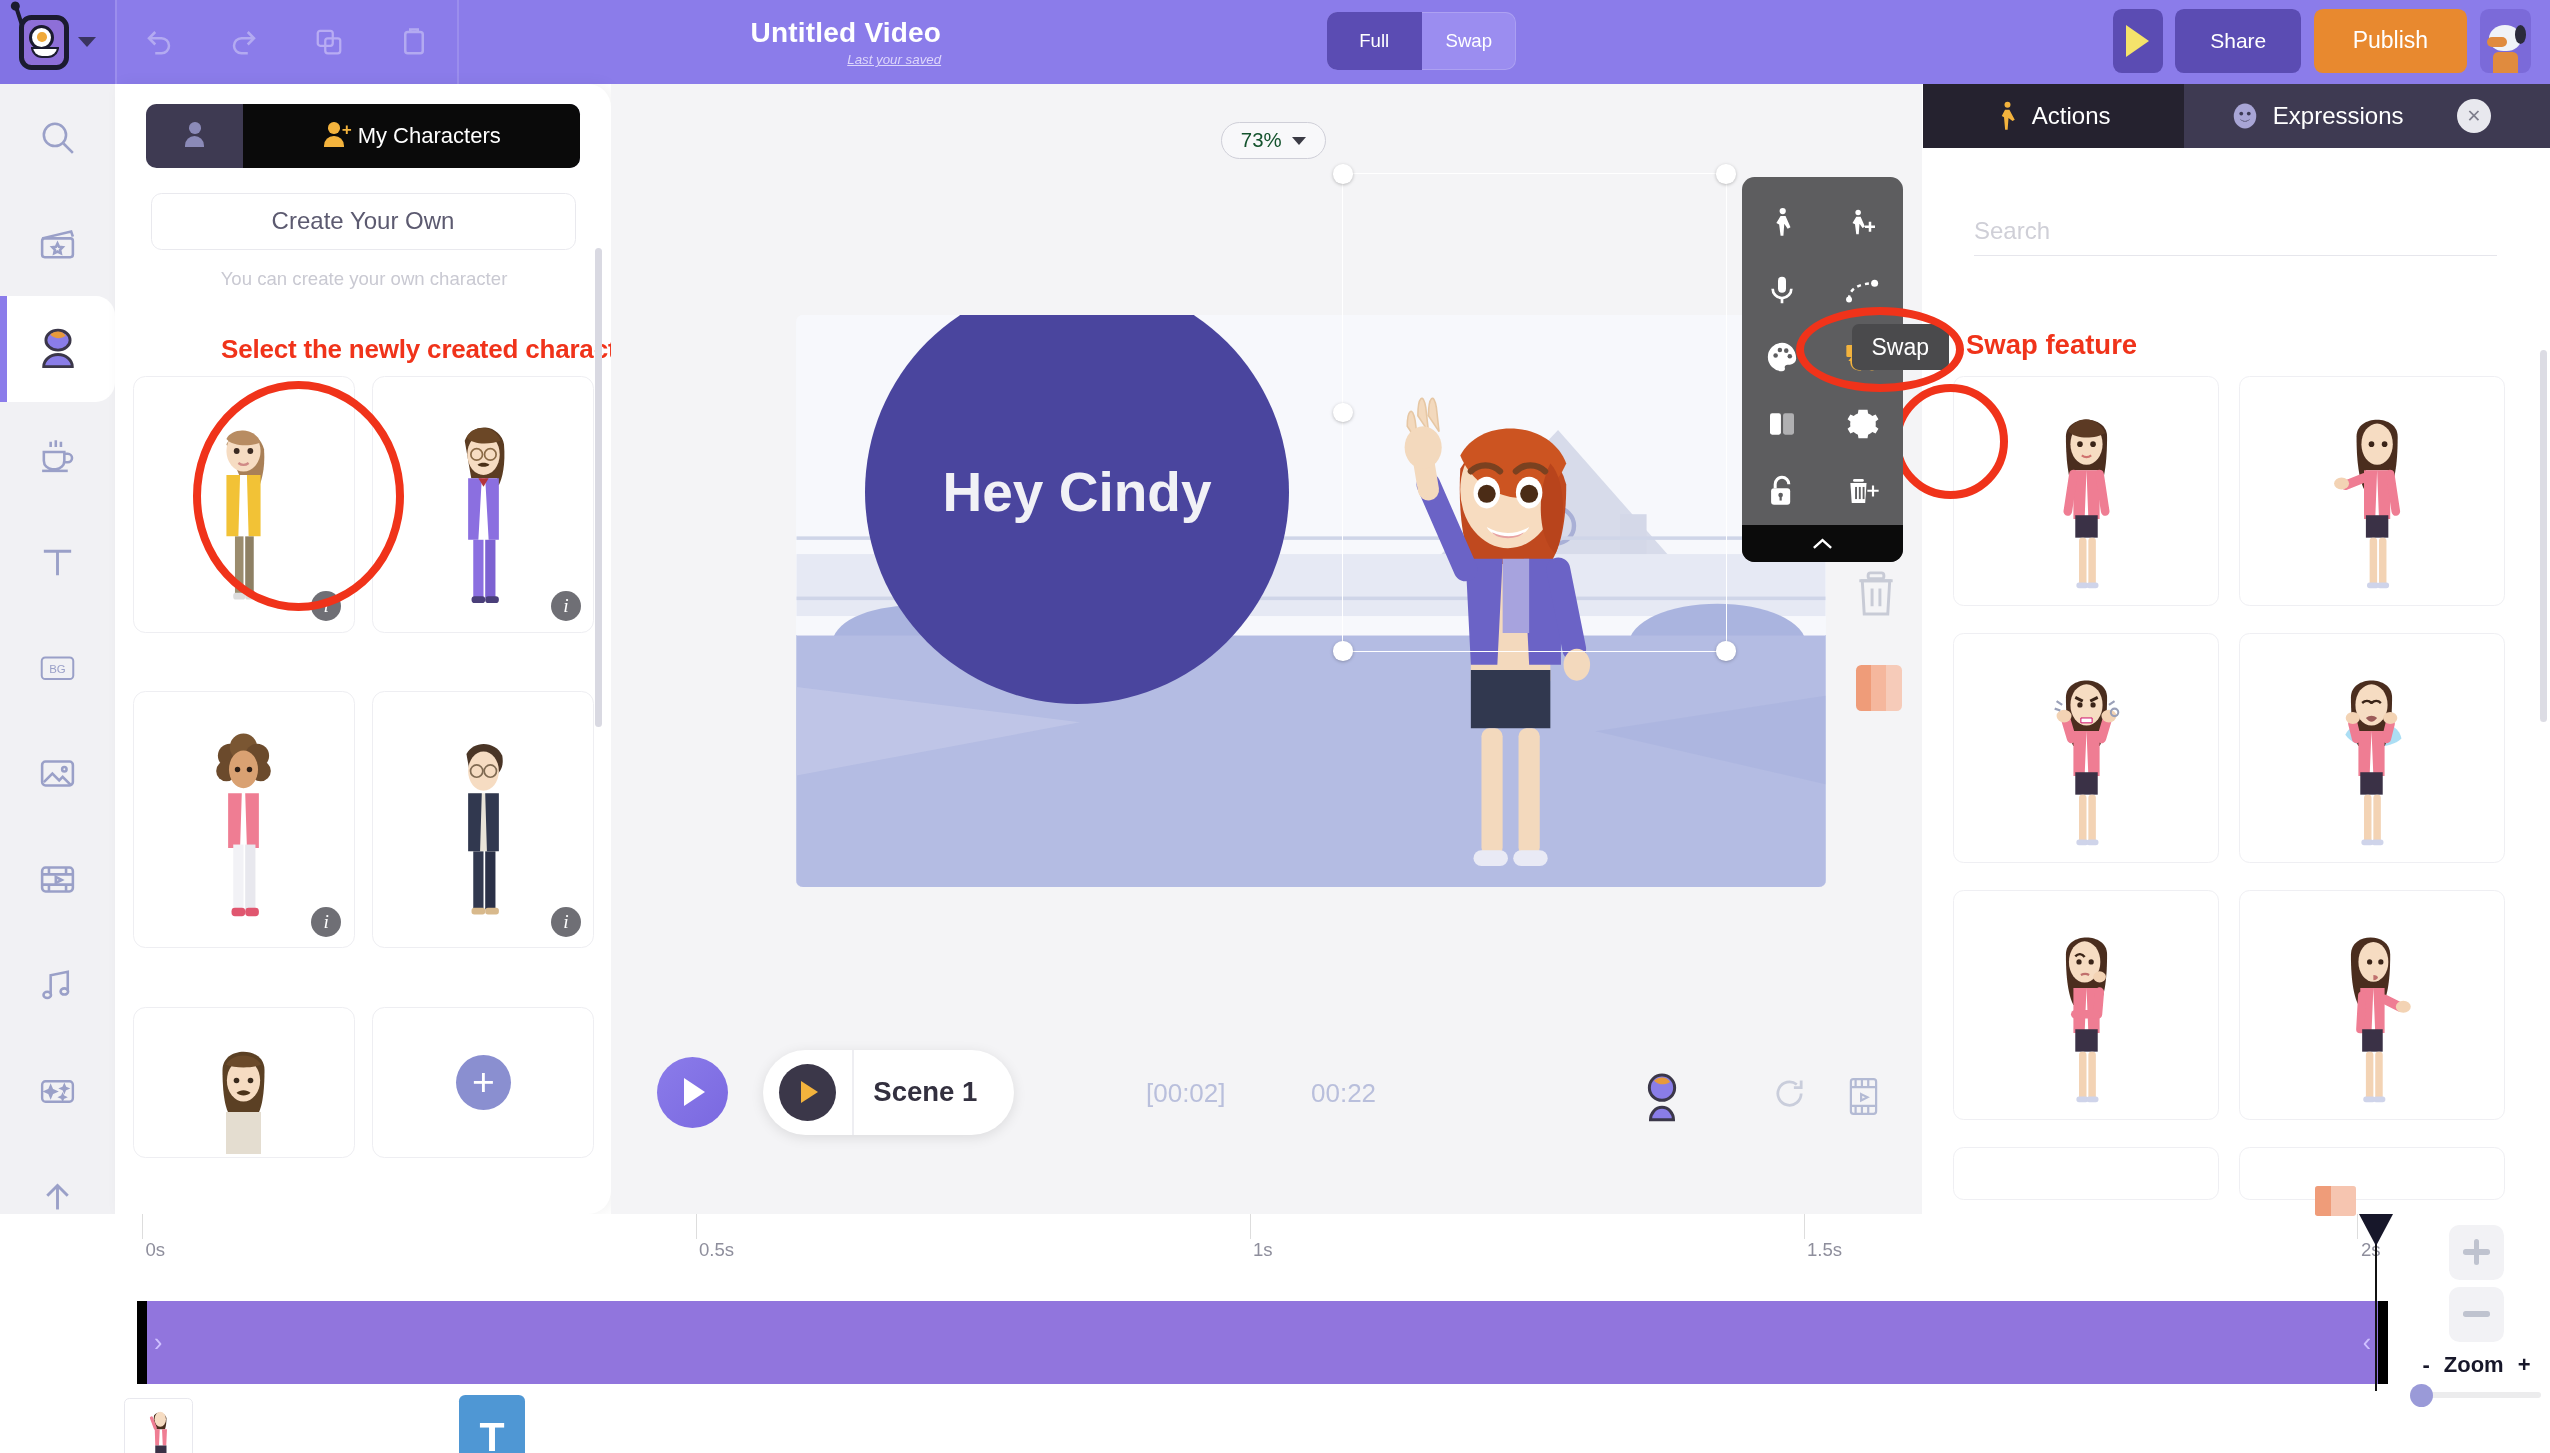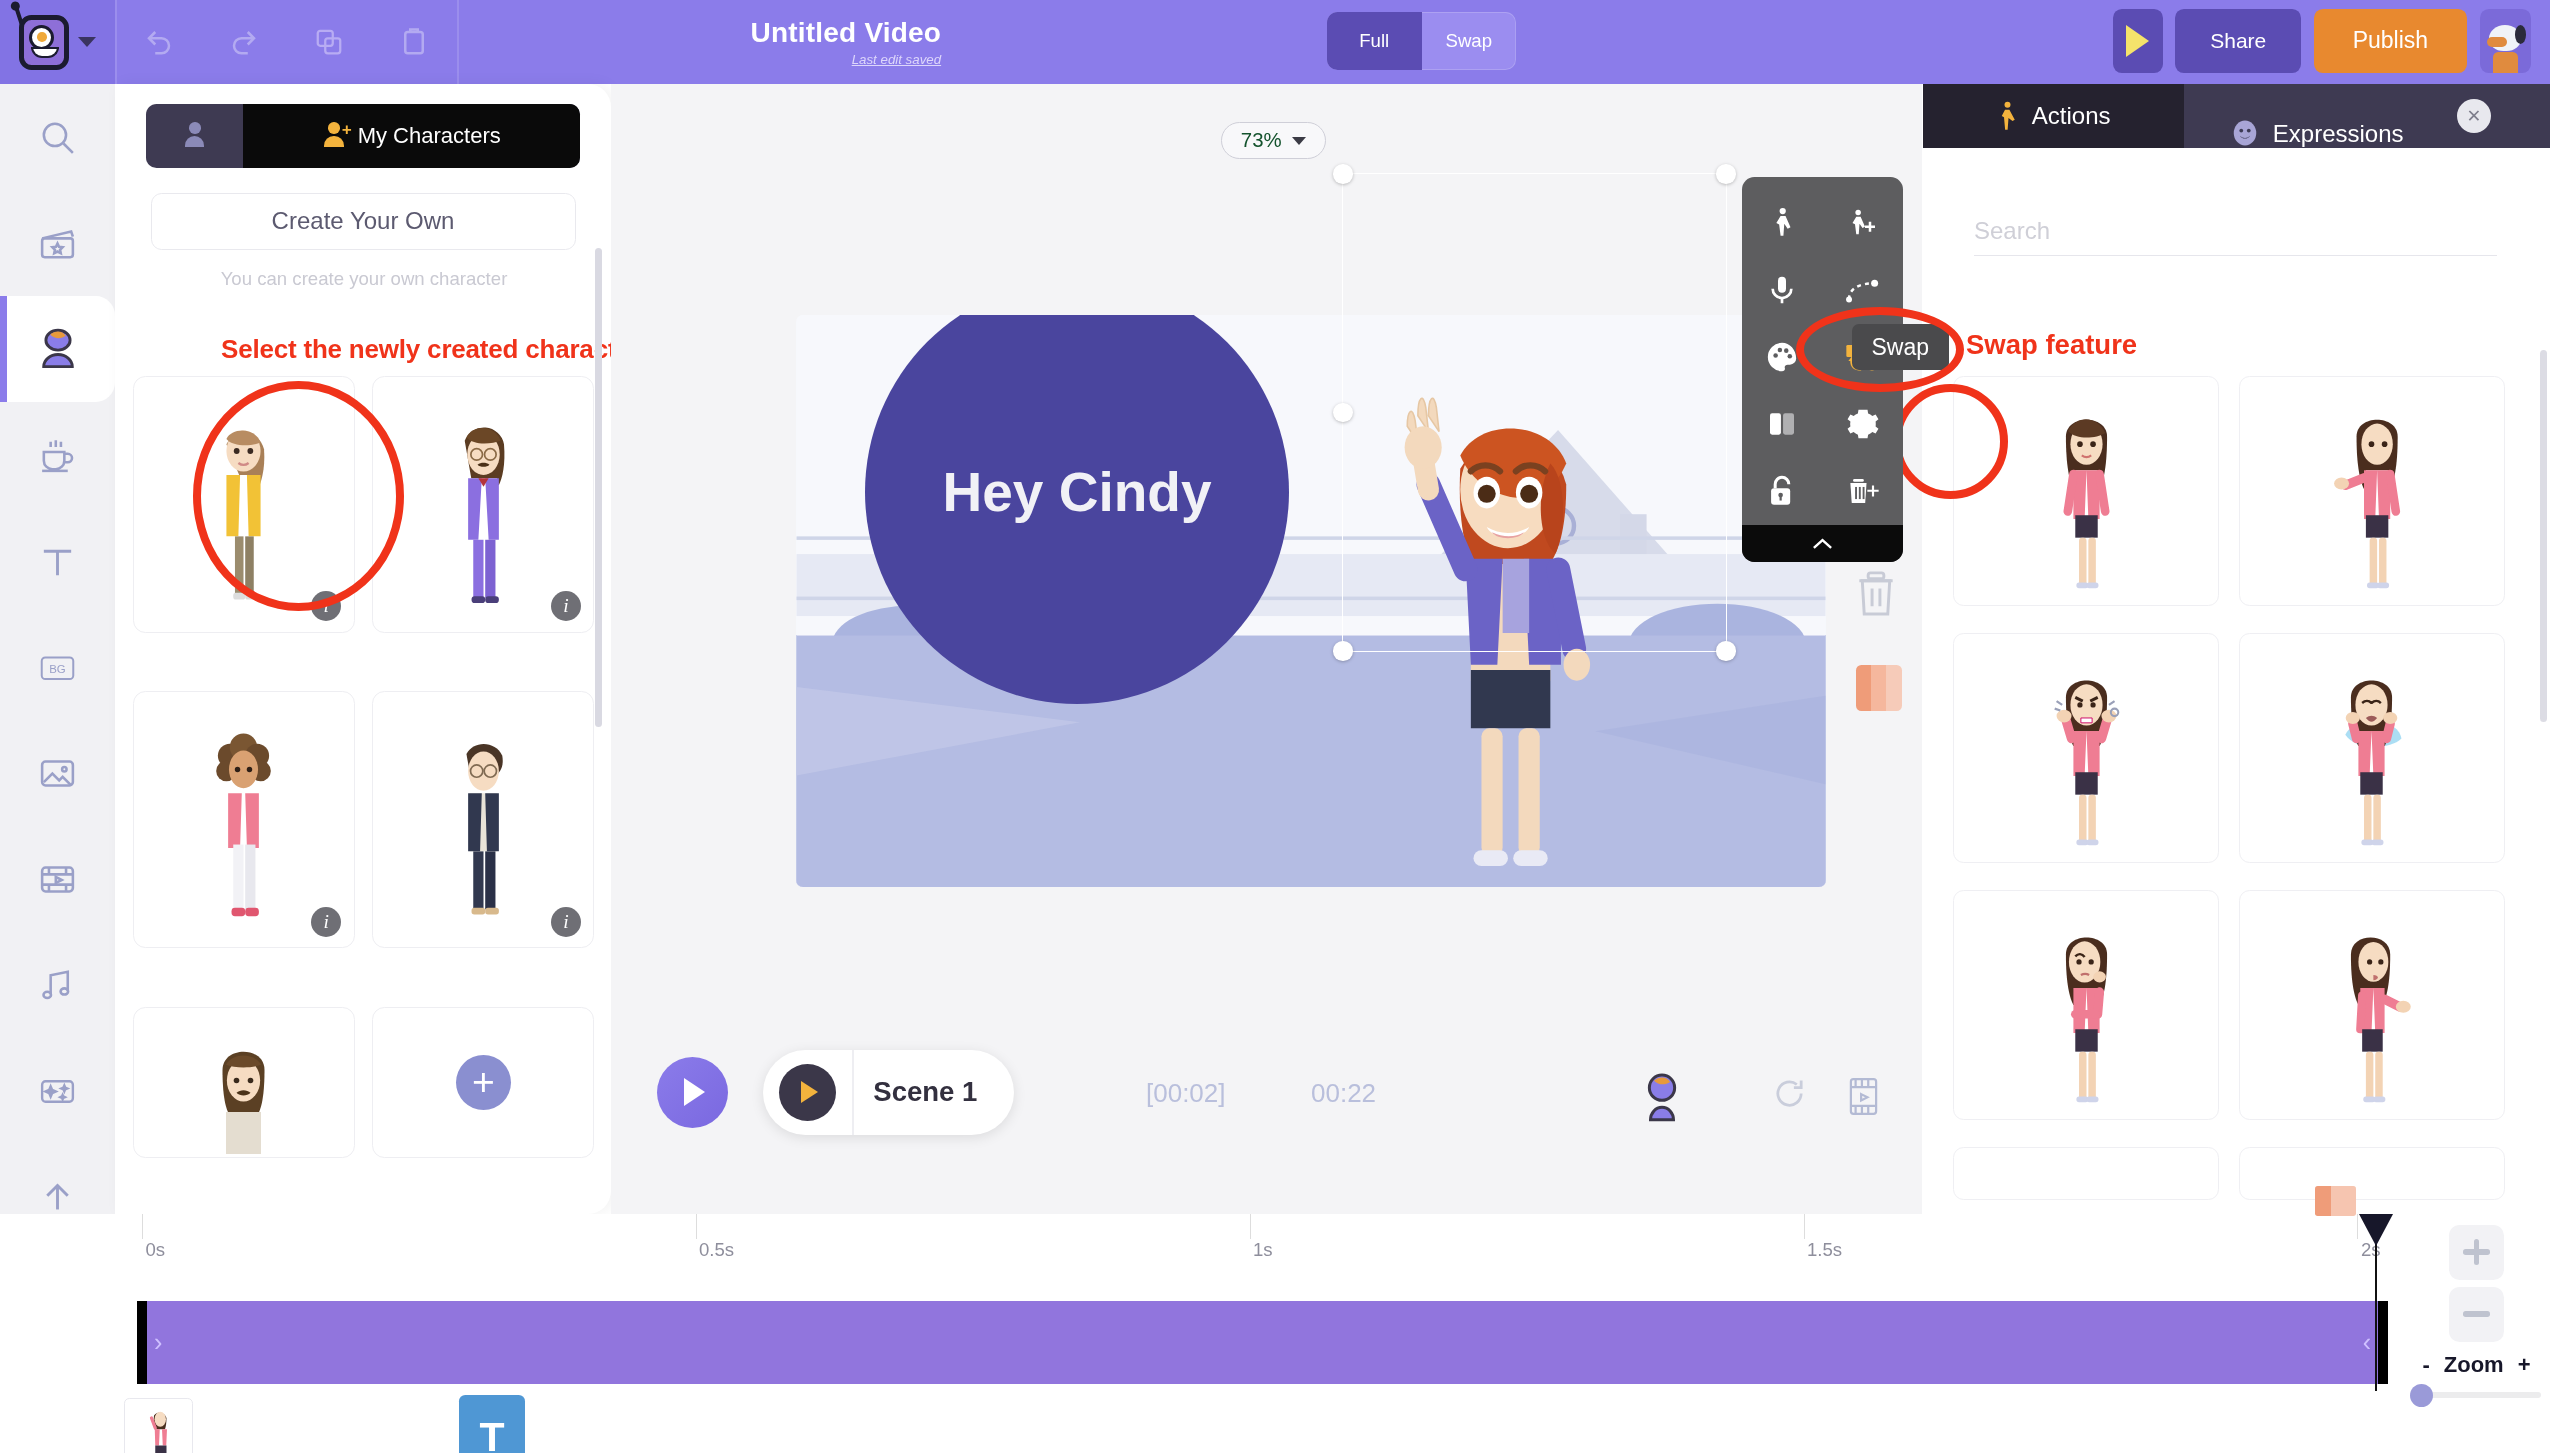--- a/index.html
+++ b/index.html
@@ -282,21 +282,21 @@
   .zlabelrow { display:flex;align-items:center;justify-content:center;gap:14px;margin-top:10.6px;
                font-size:22px;font-weight:bold;color:#17172a; }
   .zslider { position:relative; margin:14px auto 0; width:129px;height:6.2px;border-radius:3.5px;background:#ececed; cursor:pointer;}
   .zknob { position:absolute; left:-1.8px; top:-8px; width:23px;height:23px;border-radius:50%;background:#9a9ad8; }
 
   
   .rightpanel { position:absolute; left:1923px; top:84px; width:627px; height:1130px; background:#fff; }
   .rp-tabs { display:flex; height:64px; background:#3e3a52; }
   .rp-tab { display:flex;align-items:center;justify-content:center;gap:12.4px;color:#fff;font-size:24px;cursor:pointer; }
   .rp-tab.actions { width:261px; background:#25222f; }
-  .rp-tab.expr { width:266px;align-items:flex-end; }
+  .rp-tab.expr { width:266px; }
   .rp-close {
     width:34px;height:34px;border-radius:50%;background:#e8e8ee;color:#7e7e8c;
     display:flex;align-items:center;justify-content:center;font-size:17.7px;margin:auto 0 auto 7px;cursor:pointer;
   }
   .rp-search {
     position:absolute; left:51px; top:122px; width:523px; height:50px;
     border:0; border-bottom:1.3px solid #e6e6ec; font-size:24px; color:#6a6a78;
     background:transparent; outline:none;
   }
   .rp-search::placeholder { color:#cfcfd7; }
@@ -358,21 +358,21 @@
         <svg class="tool-ico" width="30" height="30" viewBox="0 0 24 24" fill="none" stroke="#fff" stroke-width="2">
           <rect x="5" y="4" width="14" height="17" rx="2"></rect>
             <path d="M9 4V2h6v2"></path>
           </svg>
       </div>
     </div>
     <div class="divider-v"></div>
 
     <div class="title-wrap" style="margin-left:292px;">
       <div class="vid-title">Untitled Video</div>
-      <div class="vid-sub">Last edit saved</div>
+      <div class="vid-sub">Last your saved</div>
     </div>
 
     <div class="mode-toggle">
       <div class="mode-btn active">Full</div>
       <div class="mode-btn">Swap</div>
     </div>
 
     <div class="right-actions">
       <div class="play-top">
         <div class="tri-yellow"></div>

